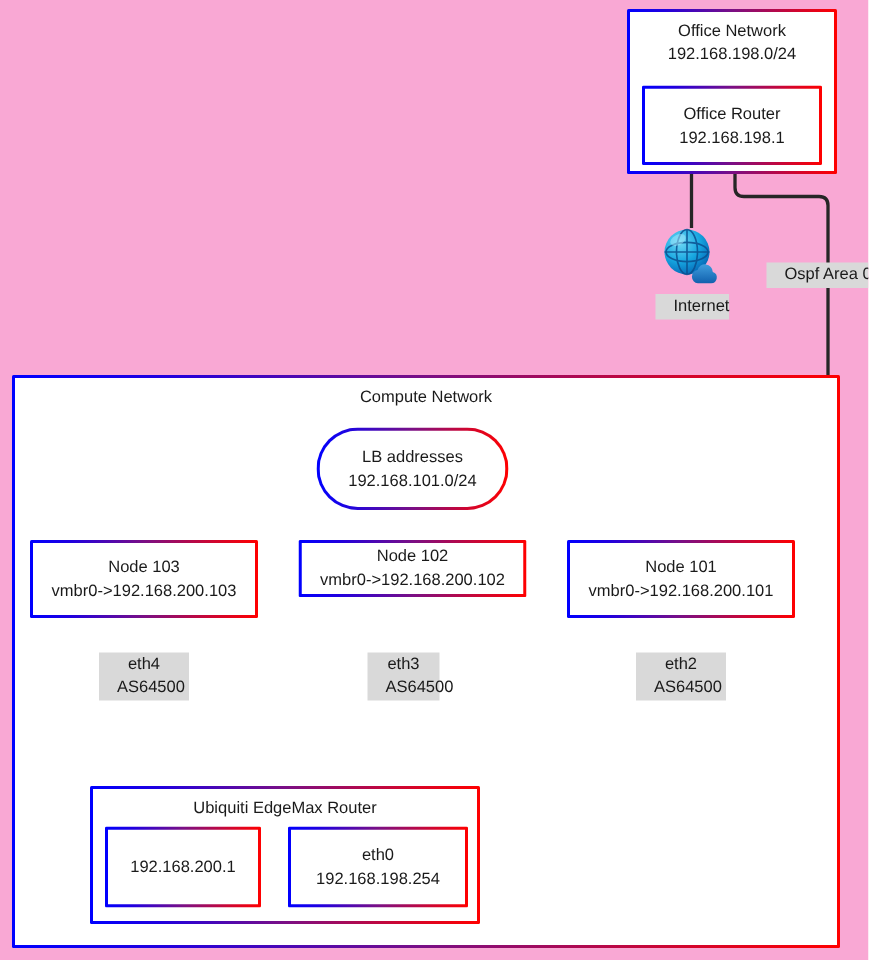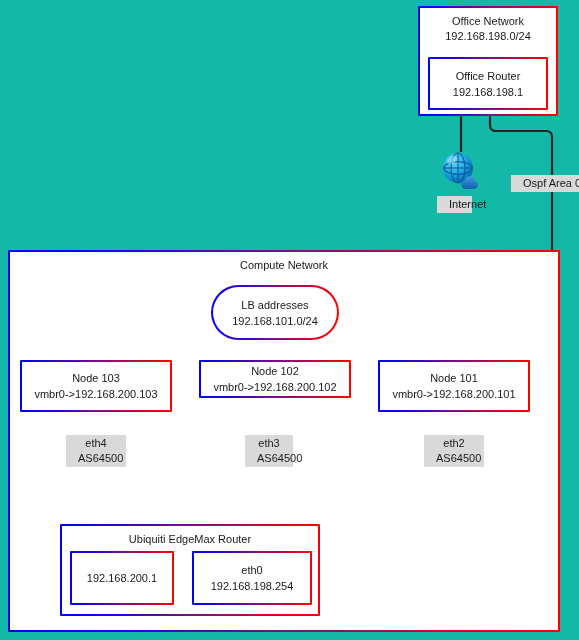--- a/index.html
+++ b/index.html
@@ -8,21 +8,21 @@
     background: #ffffff;
   }
   body {
     font-family: "Liberation Sans", sans-serif;
     color: #1a1a1a;
   }
   #canvas {
     position: relative;
     width: 579px;
     height: 640px;
-    background: #14b8a6;
+    background: #f9a8d4;
     overflow: hidden;
   }
   
   #wires {
     position: absolute;
     left: 0;
     top: 0;
     width: 579px;
     height: 640px;
     pointer-events: none;
@@ -148,21 +148,21 @@
       <g fill="none" stroke="#0b4f8f" stroke-width="1.1" opacity="0.85">
         <ellipse cx="18" cy="18" rx="7" ry="15"></ellipse>
         <ellipse cx="18" cy="18" rx="14" ry="6.4"></ellipse>
         <line x1="18" y1="3" x2="18" y2="33"></line>
         <line x1="3" y1="18" x2="33" y2="18"></line>
       </g>
       <ellipse cx="12" cy="10" rx="5.5" ry="3.4" fill="#9fe6fb" opacity="0.55" transform="rotate(-28 12 10)"></ellipse>
       <path d="M25 30 a5.2 5.2 0 0 1 10.2 1.3 a3.9 3.9 0 0 1 -1.1 7.6 h-8.9 a4.5 4.5 0 0 1 -0.2 -8.9 z" fill="url(#gcloud)"></path>
     </svg>
   </div>
-  <div class="tag" style="left:437px; top:196px; width:35px;">
+  <div class="tag" style="left:437px; top:196px; width:49px;">
     <div>Internet</div>
   </div>
 
   <div class="tag" style="left:511px; top:175px; width:68px;">
     <div>Ospf Area 0</div>
   </div>
 
   <div class="gbox" style="left:8px; top:250px; width:552px; height:382px;">
     <div class="boxlabel title-top">Compute Network</div>
   </div>

